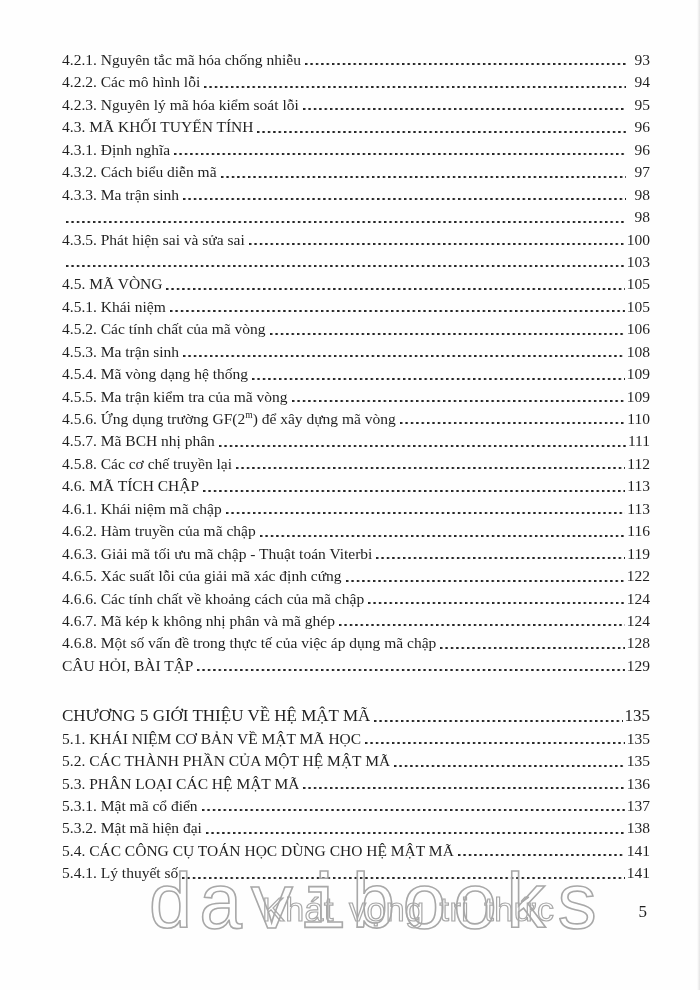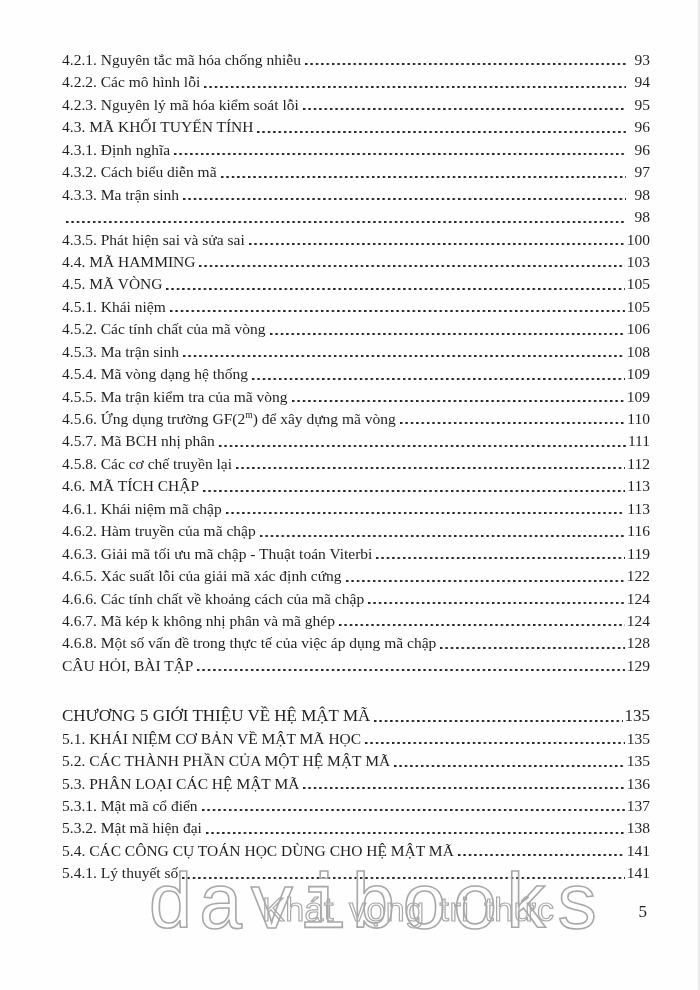--- a/index.html
+++ b/index.html
@@ -142,21 +142,20 @@
       <div class="row item">
         <span class="leader"></span>
         <span class="pg">98</span>
       </div>
       <div class="row item">
         <span class="t"><span>4.3.5. Phát hiện sai và sửa sai</span></span>
         <span class="leader"></span>
         <span class="pg">100</span>
       </div>
       <div class="row section">
-        <span class="t"><span>4.4. MÃ HAMMING</span></span>
         <span class="leader"></span>
         <span class="pg">103</span>
       </div>
       <div class="row section">
         <span class="t"><span>4.5. MÃ VÒNG</span></span>
         <span class="leader"></span>
         <span class="pg">105</span>
       </div>
       <div class="row item">
         <span class="t"><span>4.5.1. Khái niệm</span></span>

